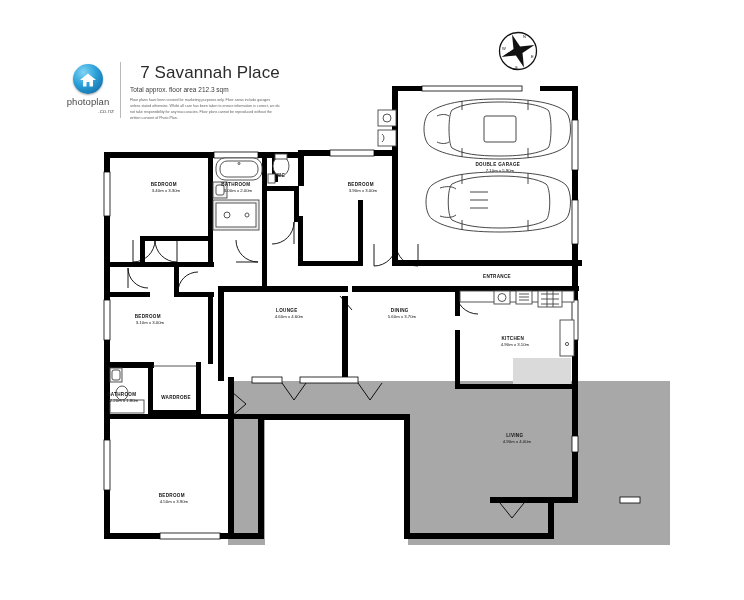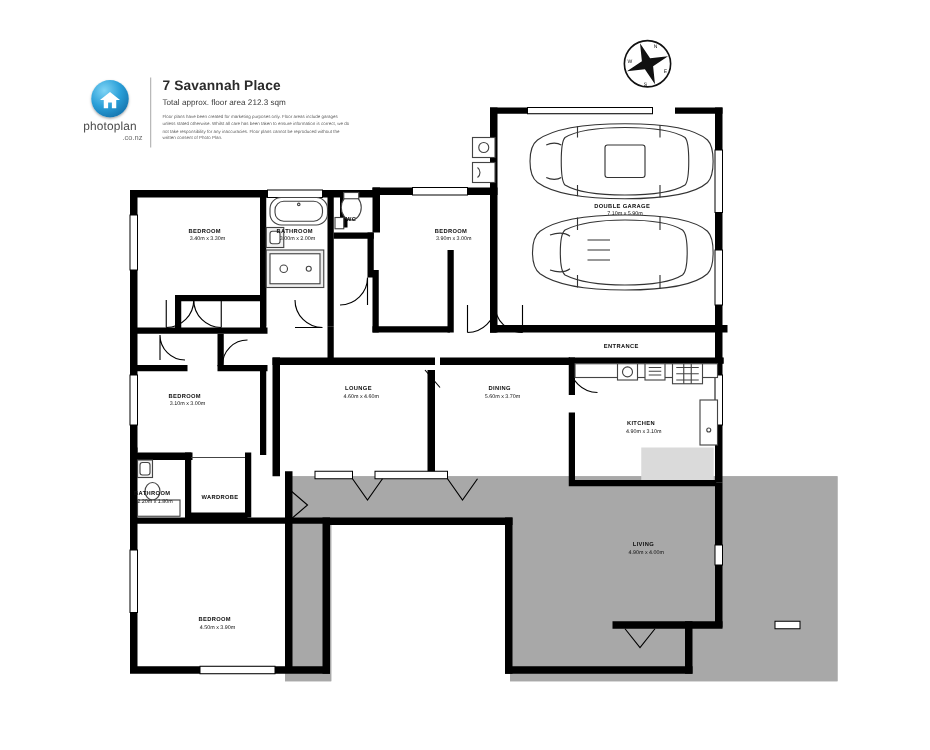--- a/index.html
+++ b/index.html
@@ -65,25 +65,26 @@
     margin-top: 1px;
   }
   #header-divider {
     width: 1px;
     background: #b9b9b9;
     height: 56px;
     margin: 0 9px 0 4px;
   }
   #header-text { flex: 1; padding-top: 1px; }
   #plan-title {
-    font-size: 11px;
-    font-weight: bold;
+    font-size: 17px;
+    font-weight: normal;
     color: #2b2b2b;
     letter-spacing: .1px;
     line-height: 1.2;
+    text-align: center;
   }
   #plan-area {
     font-size: 6.5px;
     color: #3a3a3a;
     margin-top: 3px;
     line-height: 1.2;
   }
   #plan-disclaimer {
     font-size: 3.6px;
     color: #5d5d5d;

